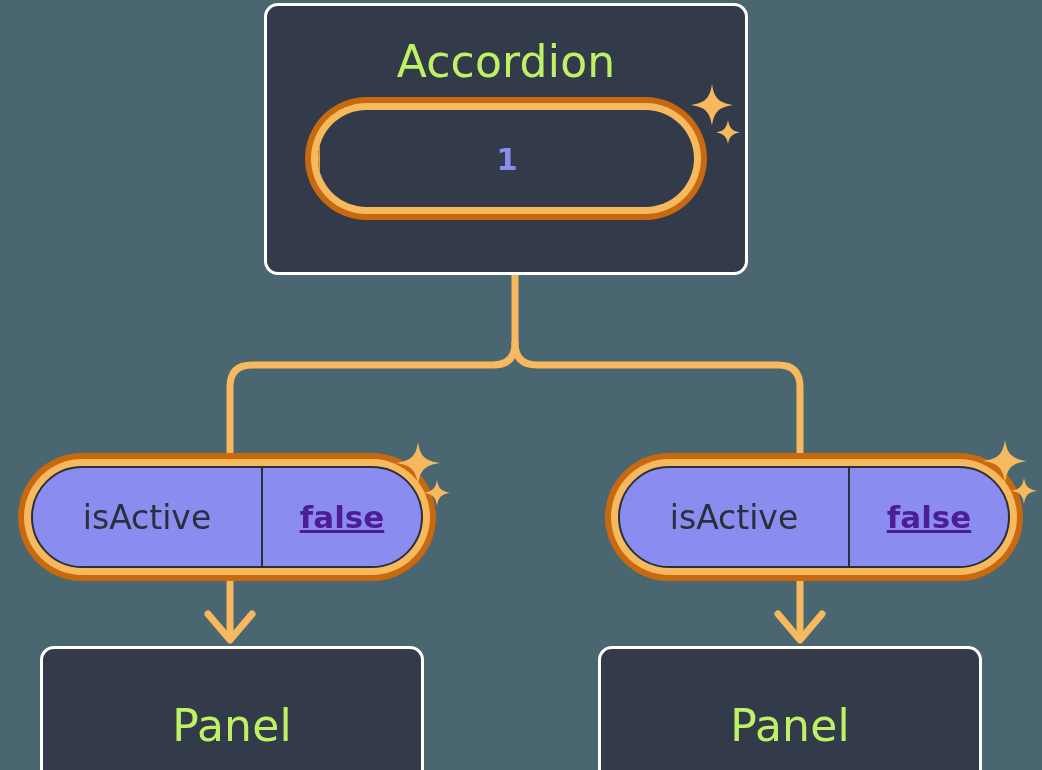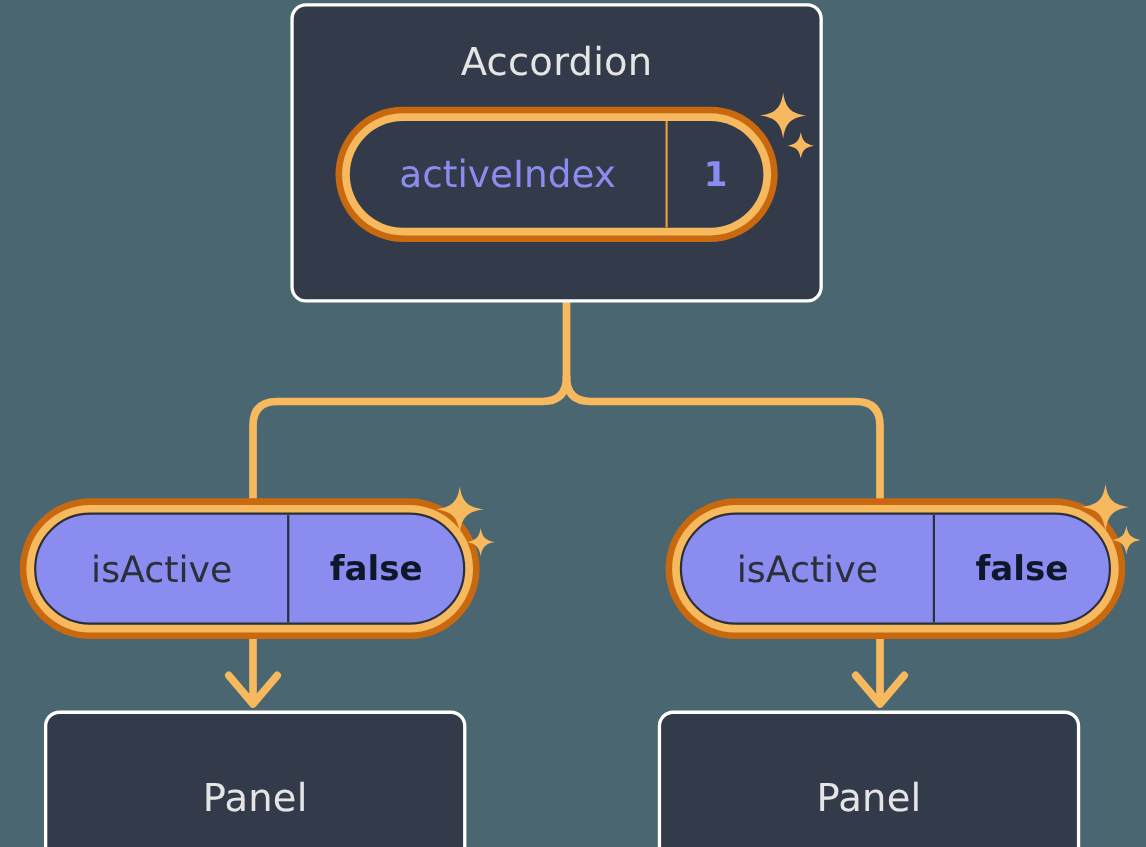--- a/index.html
+++ b/index.html
@@ -28,22 +28,22 @@
   .comp-box {
     position: absolute;
     background: #333a49;
     border: 3px solid #ffffff;
     border-radius: 14px;
     box-sizing: border-box;
     display: flex;
     justify-content: center;
   }
   .comp-title {
-    color: #e5e5e5;
-    font-size: 35px;
+    color: #bef264;
+    font-size: 44px;
     font-weight: 400;
     letter-spacing: 0.2px;
     line-height: 1;
     white-space: nowrap;
   }
 
   #box-accordion {
     left: 264px; top: 3px;
     width: 484px; height: 272px;
     align-items: flex-start;
@@ -103,21 +103,21 @@
   .pill-dark .pill-value { color: #8b8cf0; }
   .pill-dark .pill-divider { background: #e0a03c; }
 
   
   .pill-purple .pill-body {
     background: #8b8cf0;
     border: 2px solid #2b2f3a;
     box-sizing: border-box;
   }
   .pill-purple .pill-key   { color: #2b2f3a; text-align: right; }
-  .pill-purple .pill-value { color: #0f172a; }
+  .pill-purple .pill-value { color: #4c1d95; text-decoration: underline; }
   .pill-purple .pill-divider { background: #2b2f3a; }
 
   .pill-divider { width: 2px; align-self: stretch; }
 
   
   #pill-active-index {
     left: 305px; top: 97px;
     width: 402px; height: 123px;
   }
   #pill-active-index .pill-key   { font-size: 34px; width: 287px; }
@@ -153,21 +153,20 @@
     <path d="M 778 614 L 800 640 L 822 614" fill="none" stroke="#f7b95e" stroke-width="7" stroke-linecap="round" stroke-linejoin="round"></path>
   </svg>
 
   <div class="comp-box" id="box-accordion">
     <div class="comp-title">Accordion</div>
   </div>
 
   <div class="pill pill-outer pill-dark" id="pill-active-index">
     <div class="pill-mid">
       <div class="pill-body">
-        <div class="pill-cell pill-key">activeIndex</div>
         <div class="pill-divider"></div>
         <div class="pill-cell pill-value">1</div>
       </div>
     </div>
   </div>
 
   <svg class="sparkle" style="left:690px; top:84px;" width="50" height="62" viewBox="0 0 50 62">
     <path d="M22 0 C24 14 29 19 43 21 C29 23 24 28 22 42 C20 28 15 23 1 21 C15 19 20 14 22 0 Z" fill="#f7b95e"></path>
     <path d="M38 36 C39.4 44 42 47 50 48.4 C42 49.8 39.4 52.4 38 60 C36.6 52.4 34 49.8 26 48.4 C34 47 36.6 44 38 36 Z" fill="#f7b95e"></path>
   </svg>

